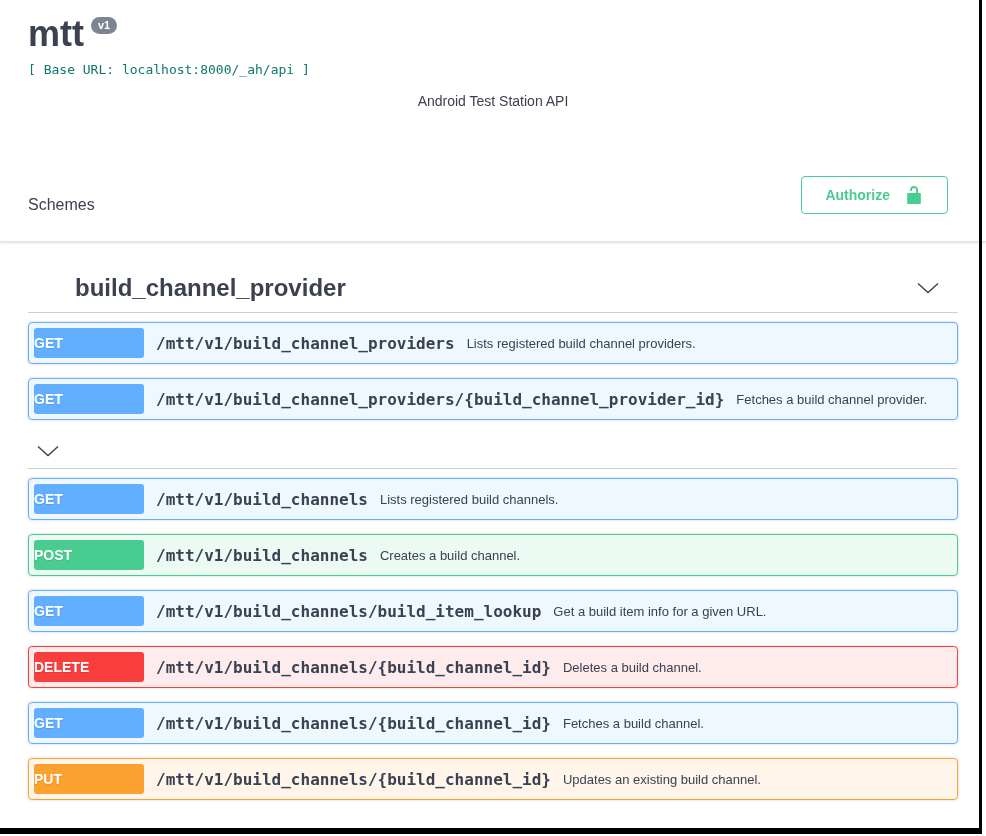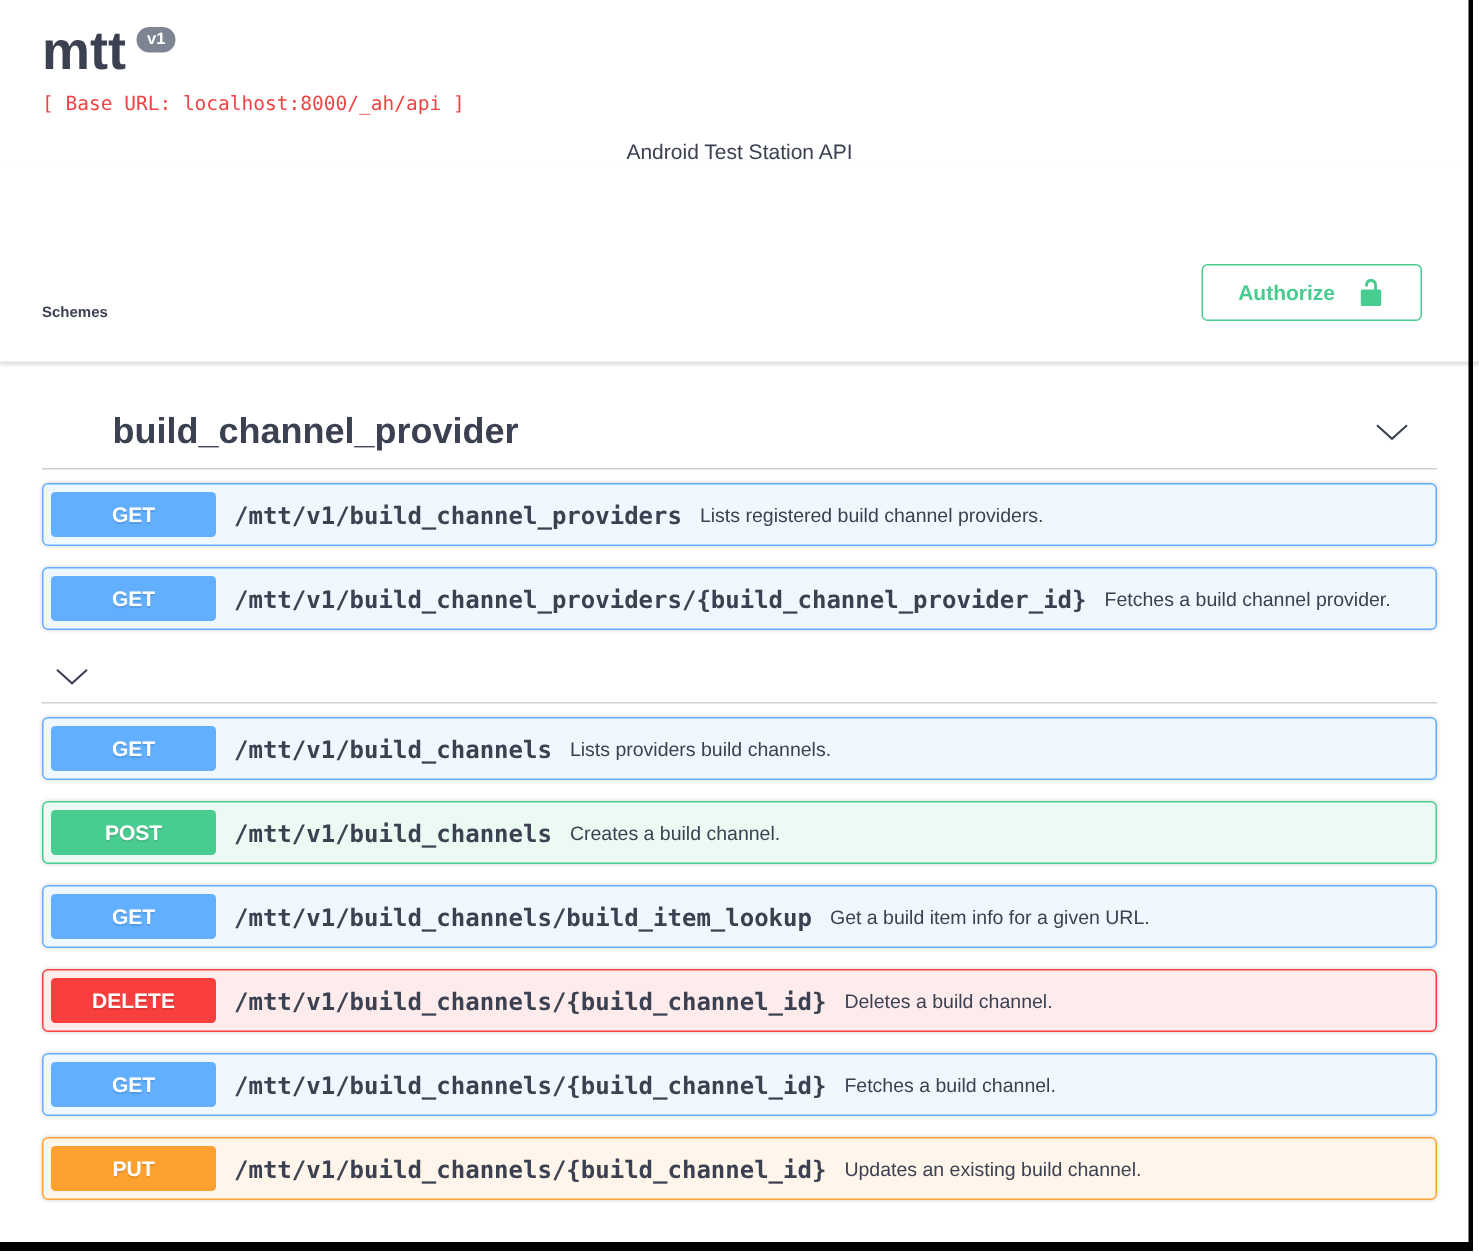--- a/index.html
+++ b/index.html
@@ -34,21 +34,21 @@
     border-radius: 57px;
     padding: 2px 7px 3px;
     margin-left: 7px;
     position: relative;
     top: -4px;
   }
   .base-url {
     margin-top: 8px;
     font-family: "DejaVu Sans Mono", monospace;
     font-size: 13px;
-    color: #ef4444;
+    color: #0f766e;
   }
   .spec-wrap {
     display: inline-block;
     margin-top: 3px;
     border: 3px solid #e8501e;
     padding: 3px 12px 5px 5px;
     margin-left: -5px;
   }
   .spec-link {
     font-size: 13px;
@@ -67,22 +67,22 @@
     padding: 67px 38px 27px 28px;
     display: flex;
     justify-content: space-between;
     align-items: flex-end;
     background: #fff;
     border-bottom: 1px solid #e3e3e3;
     box-shadow: 0 1px 2px 0 rgba(0,0,0,.12);
   }
   .schemes-label {
     display: block;
-    font-size: 10px;
-    font-weight: 700;
+    font-size: 16px;
+    font-weight: 400;
     color: #3b4151;
   }
   .select-wrap { position: relative; margin-top: 3px; width: 128px; }
   .select-wrap select {
     width: 100%;
     height: 29px;
     appearance: none;
     -webkit-appearance: none;
     border: 2px solid #41444e;
     border-radius: 4px;
@@ -143,21 +143,21 @@
   }
   .opblock + .opblock { margin-top: 0; }
   .opblock.get    { border-color: #61affe; background: rgba(97,175,254,.1); }
   .opblock.post   { border-color: #49cc90; background: rgba(73,204,144,.1); }
   .opblock.delete { border-color: #f93e3e; background: rgba(249,62,62,.1); }
   .opblock.put    { border-color: #fca130; background: rgba(252,161,48,.1); }
   .method {
     display: inline-block;
     min-width: 110px;
     padding: 7px 0;
-    text-align: center;
+    text-align: left;
     font-size: 14px;
     font-weight: 700;
     color: #fff;
     border-radius: 3px;
     text-shadow: 0 1px 0 rgba(0,0,0,.1);
     flex: 0 0 auto;
   }
   .opblock.get    .method { background: #61affe; }
   .opblock.post   .method { background: #49cc90; }
   .opblock.delete .method { background: #f93e3e; }
@@ -239,21 +239,21 @@
       </div>
       <div class="tag-section">
         <div class="opblock-tag">
           <svg class="tag-chevron" width="24" height="14" viewBox="0 0 24 14">
             <path d="M2 2.5 L12 11.5 L22 2.5" fill="none" stroke="#3b4151" stroke-width="1.4"></path>
           </svg>
         </div>
         <div class="opblock get">
           <span class="method">GET</span>
           <span class="path">/mtt/v1/build_channels</span>
-          <span class="op-desc">Lists providers build channels.</span>
+          <span class="op-desc">Lists registered build channels.</span>
         </div>
         <div class="opblock post">
           <span class="method">POST</span>
           <span class="path">/mtt/v1/build_channels</span>
           <span class="op-desc">Creates a build channel.</span>
         </div>
         <div class="opblock get">
           <span class="method">GET</span>
           <span class="path">/mtt/v1/build_channels/build_item_lookup</span>
           <span class="op-desc">Get a build item info for a given URL.</span>

